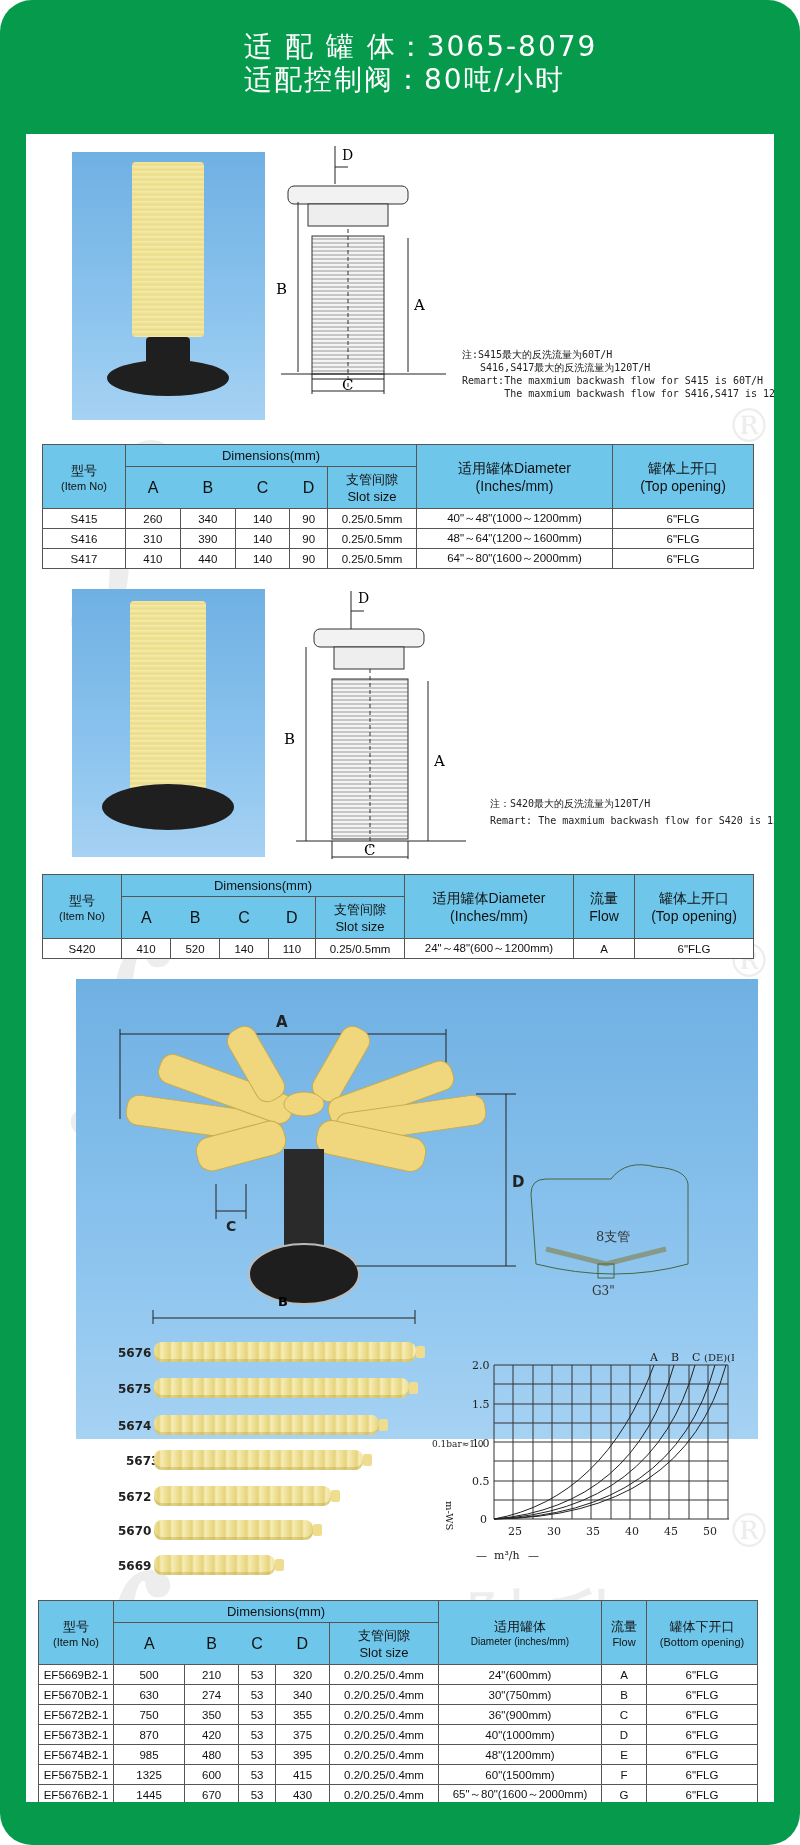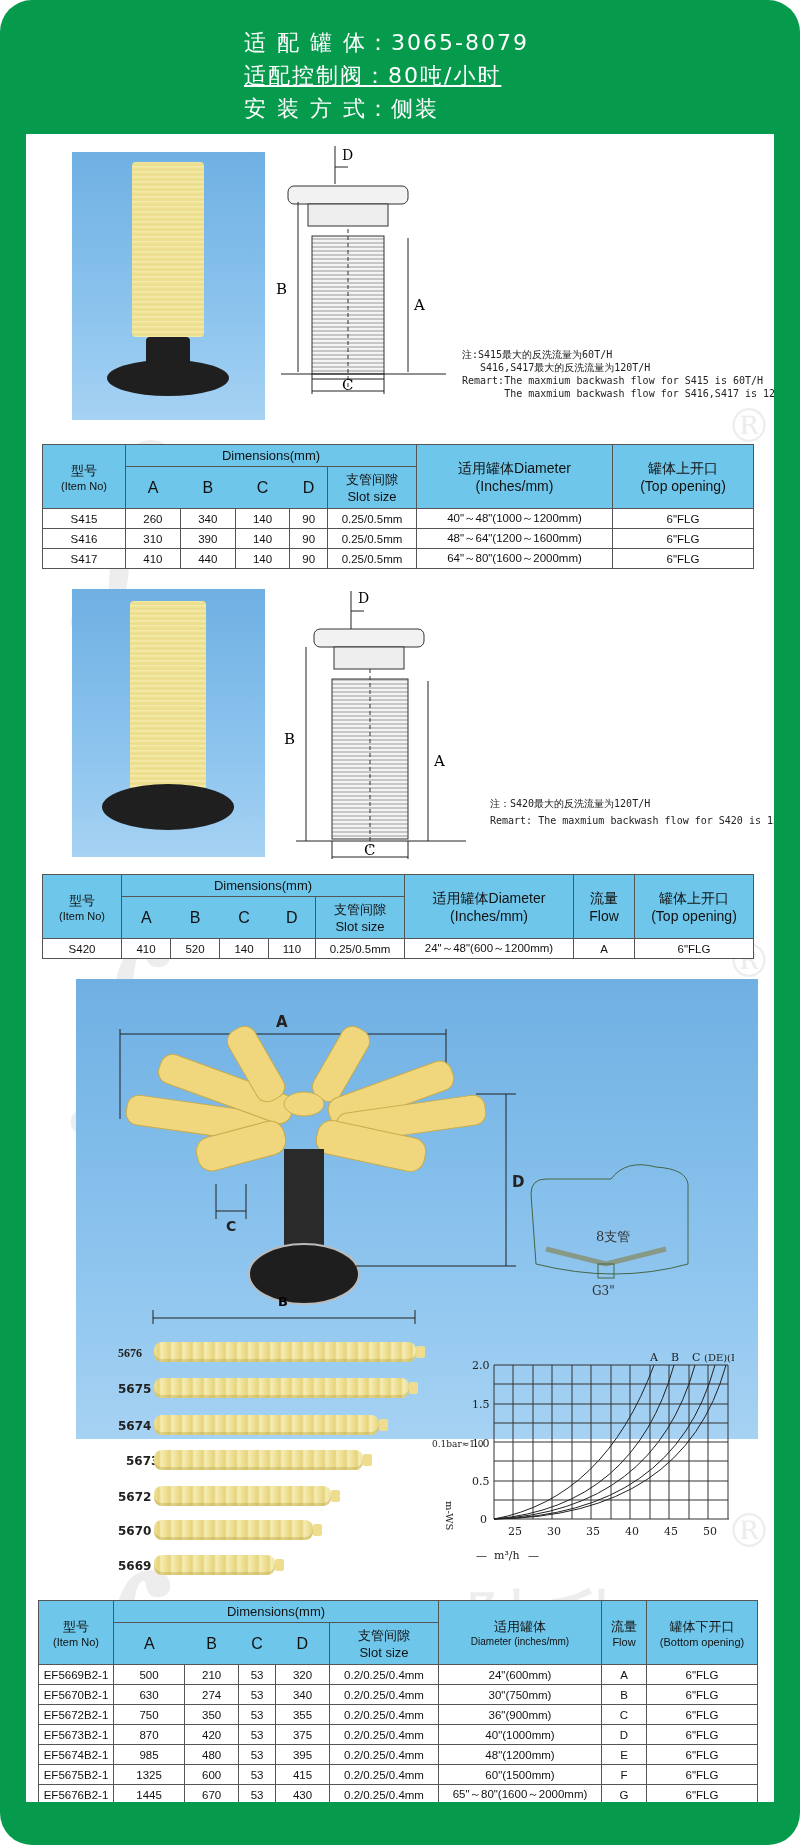--- a/index.html
+++ b/index.html
@@ -1,19 +1,19 @@
 <!DOCTYPE html>
 <html><head>
 <meta charset="utf-8">
 <style>
   html,body{margin:0;padding:0;}
   body{width:800px;height:1845px;background:#fff;font-family:"DejaVu Sans","Liberation Sans",sans-serif;position:relative;overflow:hidden;}
   .frame{position:absolute;left:0;top:0;width:800px;height:1845px;background:#069a4c;border-radius:32px;}
   .header{position:absolute;left:0;top:0;width:800px;height:134px;}
-  .header .line{position:absolute;left:244px;color:#fff;font-size:22px;letter-spacing:2px;white-space:nowrap;}
+  .header .line{position:absolute;left:244px;color:#fff;font-size:28px;letter-spacing:2px;white-space:nowrap;}
   .panel{position:absolute;left:26px;top:134px;width:748px;height:1668px;background:#fff;overflow:hidden;}
   .watermark{position:absolute;color:rgba(0,0,0,0.07);font-family:"DejaVu Serif",serif;pointer-events:none;}
   .photo{position:absolute;background:linear-gradient(180deg,#6fb0e3 0%,#8cc4ee 60%,#a6d2f3 100%);}
   .cyl{position:absolute;background:repeating-linear-gradient(180deg,#f3e8a3 0px,#eadb86 3px,#f6eeb5 5px);border-radius:4px;}
   .base{position:absolute;background:#1f1f1f;}
   .diagram{position:absolute;}
   .note{position:absolute;font-family:"DejaVu Sans Mono","Liberation Mono",monospace;font-size:10px;color:#222;line-height:13px;white-space:nowrap;}
   table.spec{position:absolute;border-collapse:collapse;font-family:"Liberation Sans","DejaVu Sans",sans-serif;color:#111;}
   table.spec td,table.spec th{border:1px solid #555;text-align:center;padding:0;font-weight:normal;}
   table.spec th{background:#6ec6ea;}
@@ -23,22 +23,21 @@
   .pipe-cap{position:absolute;width:9px;height:12px;background:#eedd8e;border-radius:2px;}
   .chart{position:absolute;}
 </style>
 </head>
 <body>
 
 <div class="frame"></div>
 
 <div class="header">
   <div class="line" style="top:28px;">适 配 罐 体：3065-8079</div>
-  <div class="line" style="top:61px;text-decoration:underline;">适配控制阀：80吨/小时</div>
-  <div class="line" style="top:94px;">安 装 方 式：侧装</div>
+  <div class="line" style="top:61px;">适配控制阀：80吨/小时</div>
 </div>
 
 <div class="panel">
 
   <div class="watermark" style="left:40px;top:270px;font-size:210px;">∫</div>
   <div class="watermark" style="left:530px;top:300px;font-size:60px;">陆升</div>
   <div class="watermark" style="left:700px;top:265px;font-size:46px;">®</div>
   <div class="watermark" style="left:40px;top:770px;font-size:210px;">∫</div>
   <div class="watermark" style="left:700px;top:800px;font-size:46px;">®</div>
   <div class="watermark" style="left:40px;top:1400px;font-size:210px;">∫</div>
@@ -256,21 +255,21 @@
   </div>
 
   <div>
     <svg style="position:absolute;left:126px;top:1176px;" width="300" height="14">
       <line x1="1" y1="0" x2="1" y2="14" stroke="#222"></line>
       <line x1="263" y1="0" x2="263" y2="14" stroke="#222"></line>
       <line x1="1" y1="8" x2="263" y2="8" stroke="#222"></line>
     </svg>
     <div style="position:absolute;left:252px;top:1160px;font-size:13px;font-weight:bold;">B</div>
 
-    <div class="pipe-label" style="left:92px;top:1212px;font-family:Liberation Serif, serif;">5676</div>
+    <div class="pipe-label" style="left:92px;top:1212px;">5676</div>
     <div class="pipe" style="left:128px;top:1208px;width:262px;"></div>
       <div class="pipe-cap" style="left:390px;top:1212px;"></div>
 
     <div class="pipe-label" style="left:92px;top:1248px;">5675</div>
     <div class="pipe" style="left:128px;top:1244px;width:255px;"></div>
       <div class="pipe-cap" style="left:383px;top:1248px;"></div>
 
     <div class="pipe-label" style="left:92px;top:1285px;">5674</div>
     <div class="pipe" style="left:128px;top:1281px;width:225px;"></div>
       <div class="pipe-cap" style="left:353px;top:1285px;"></div>

